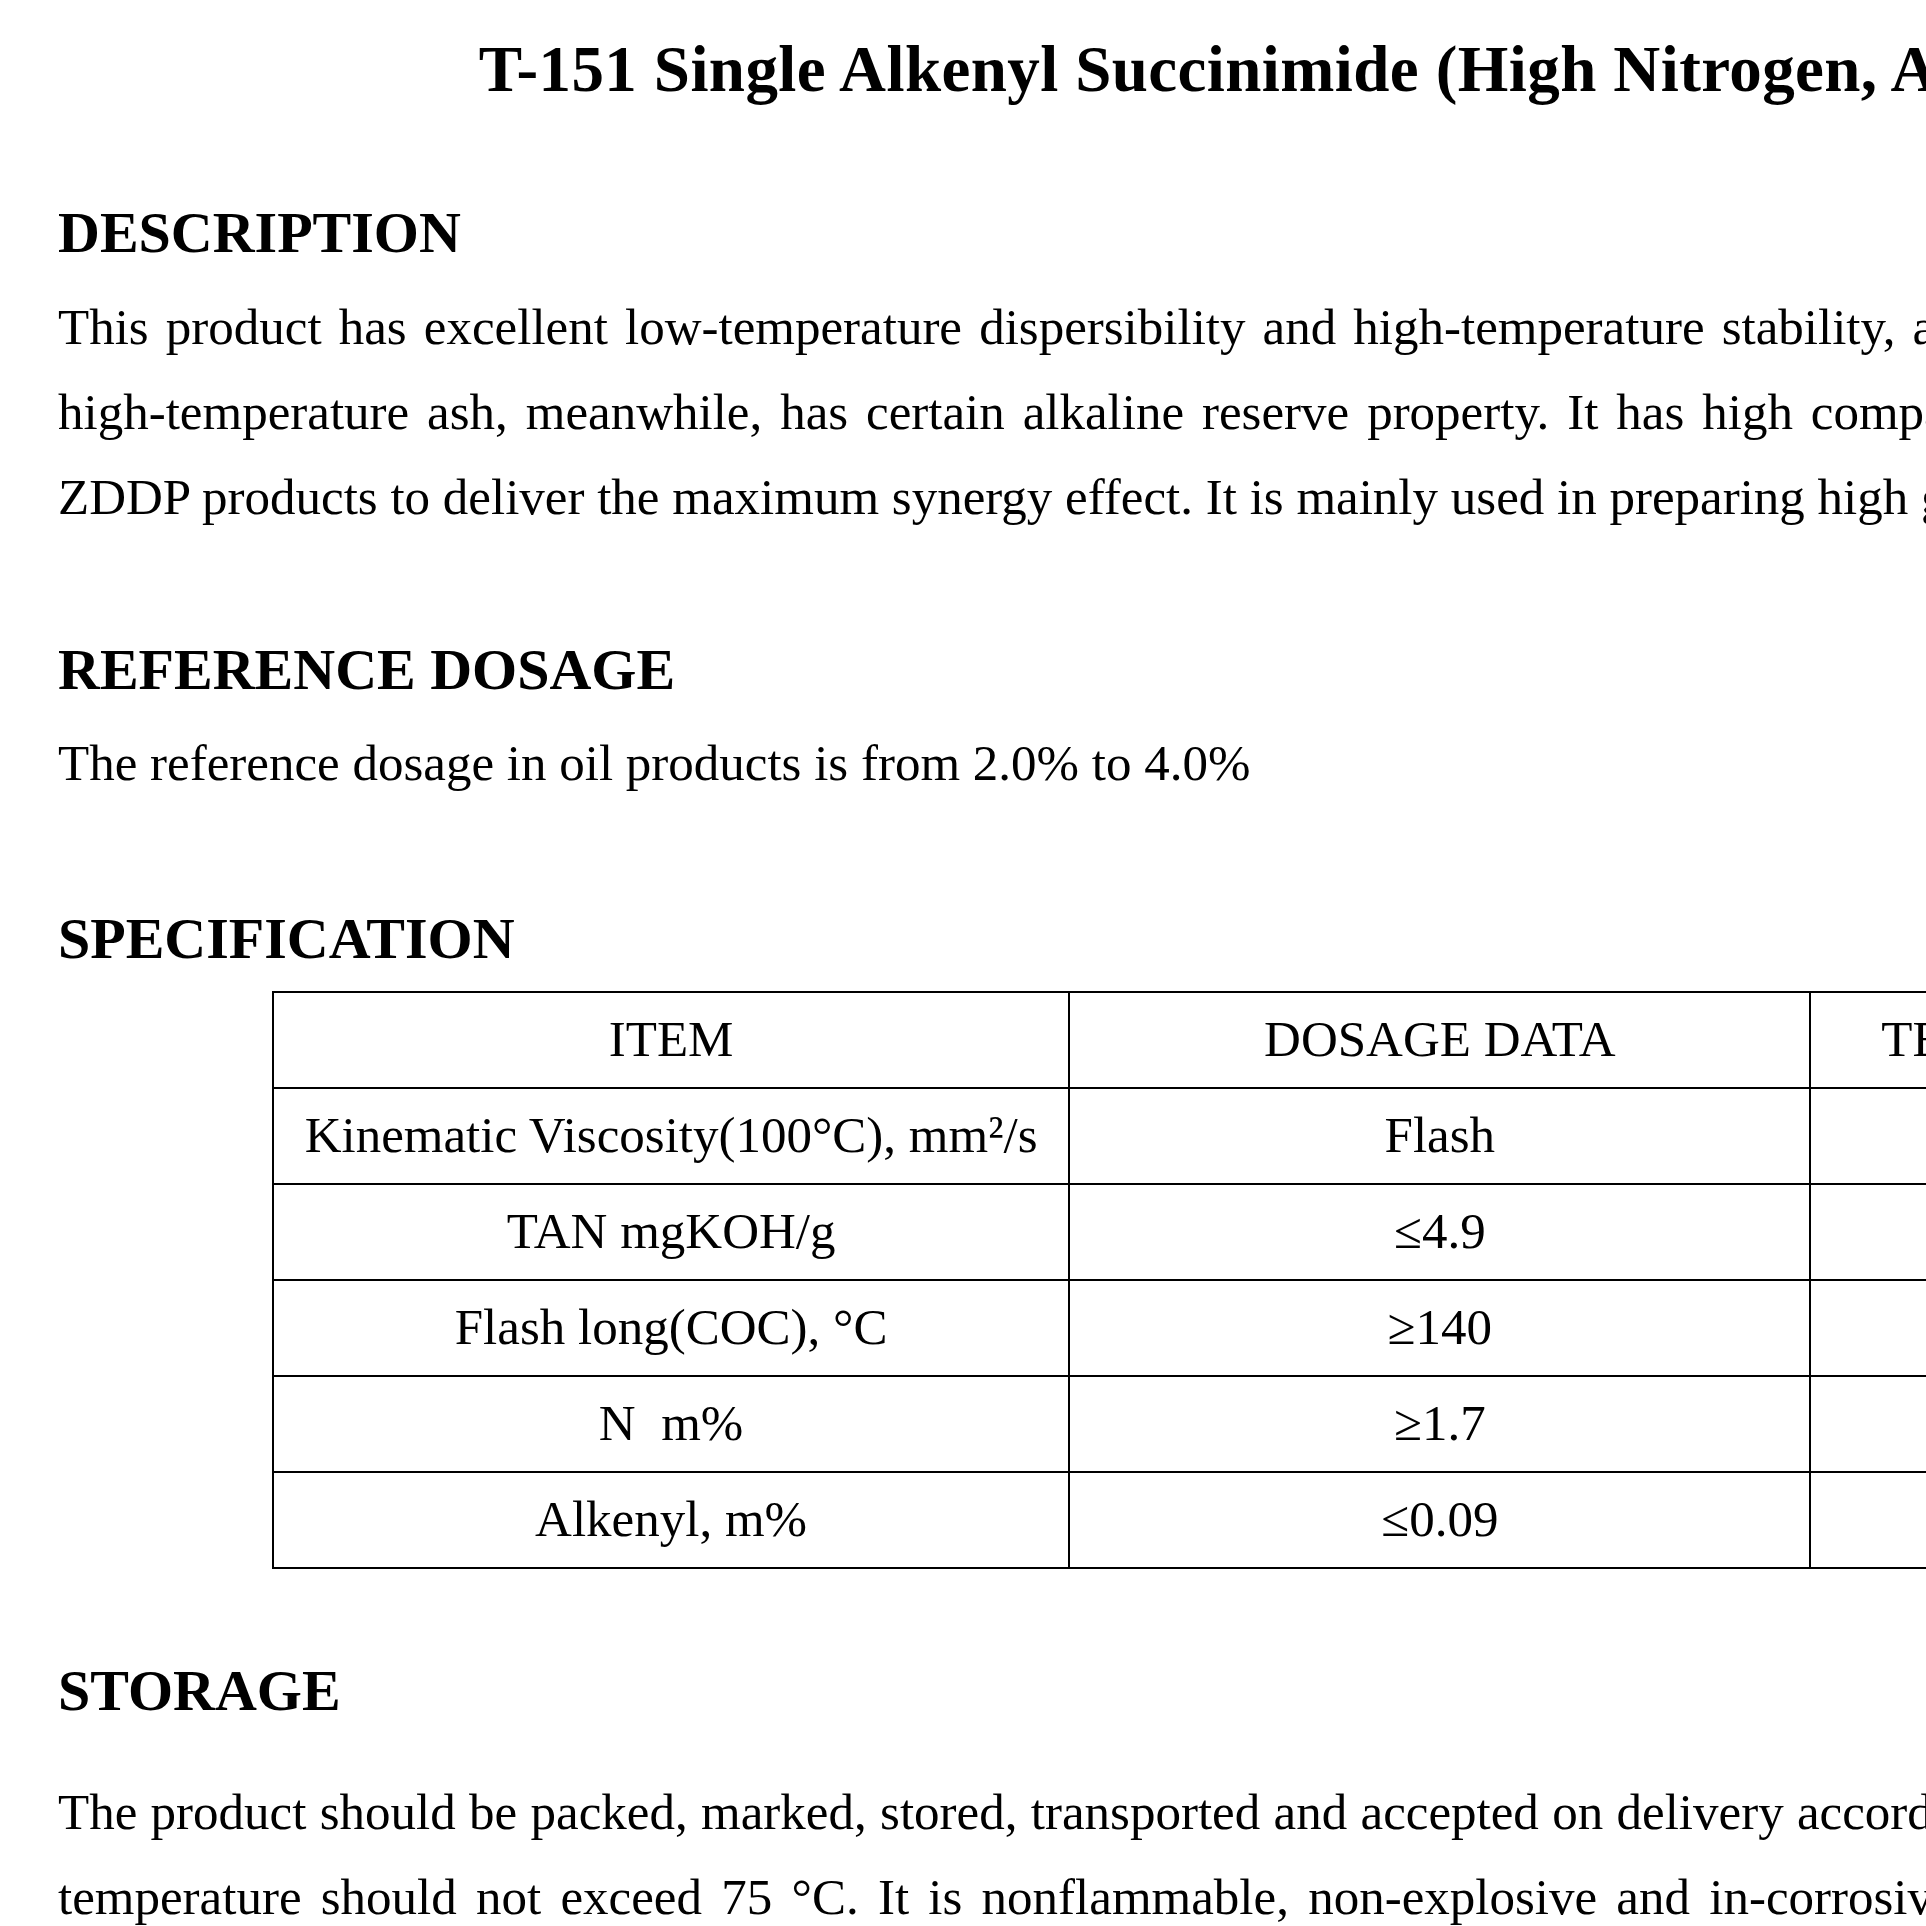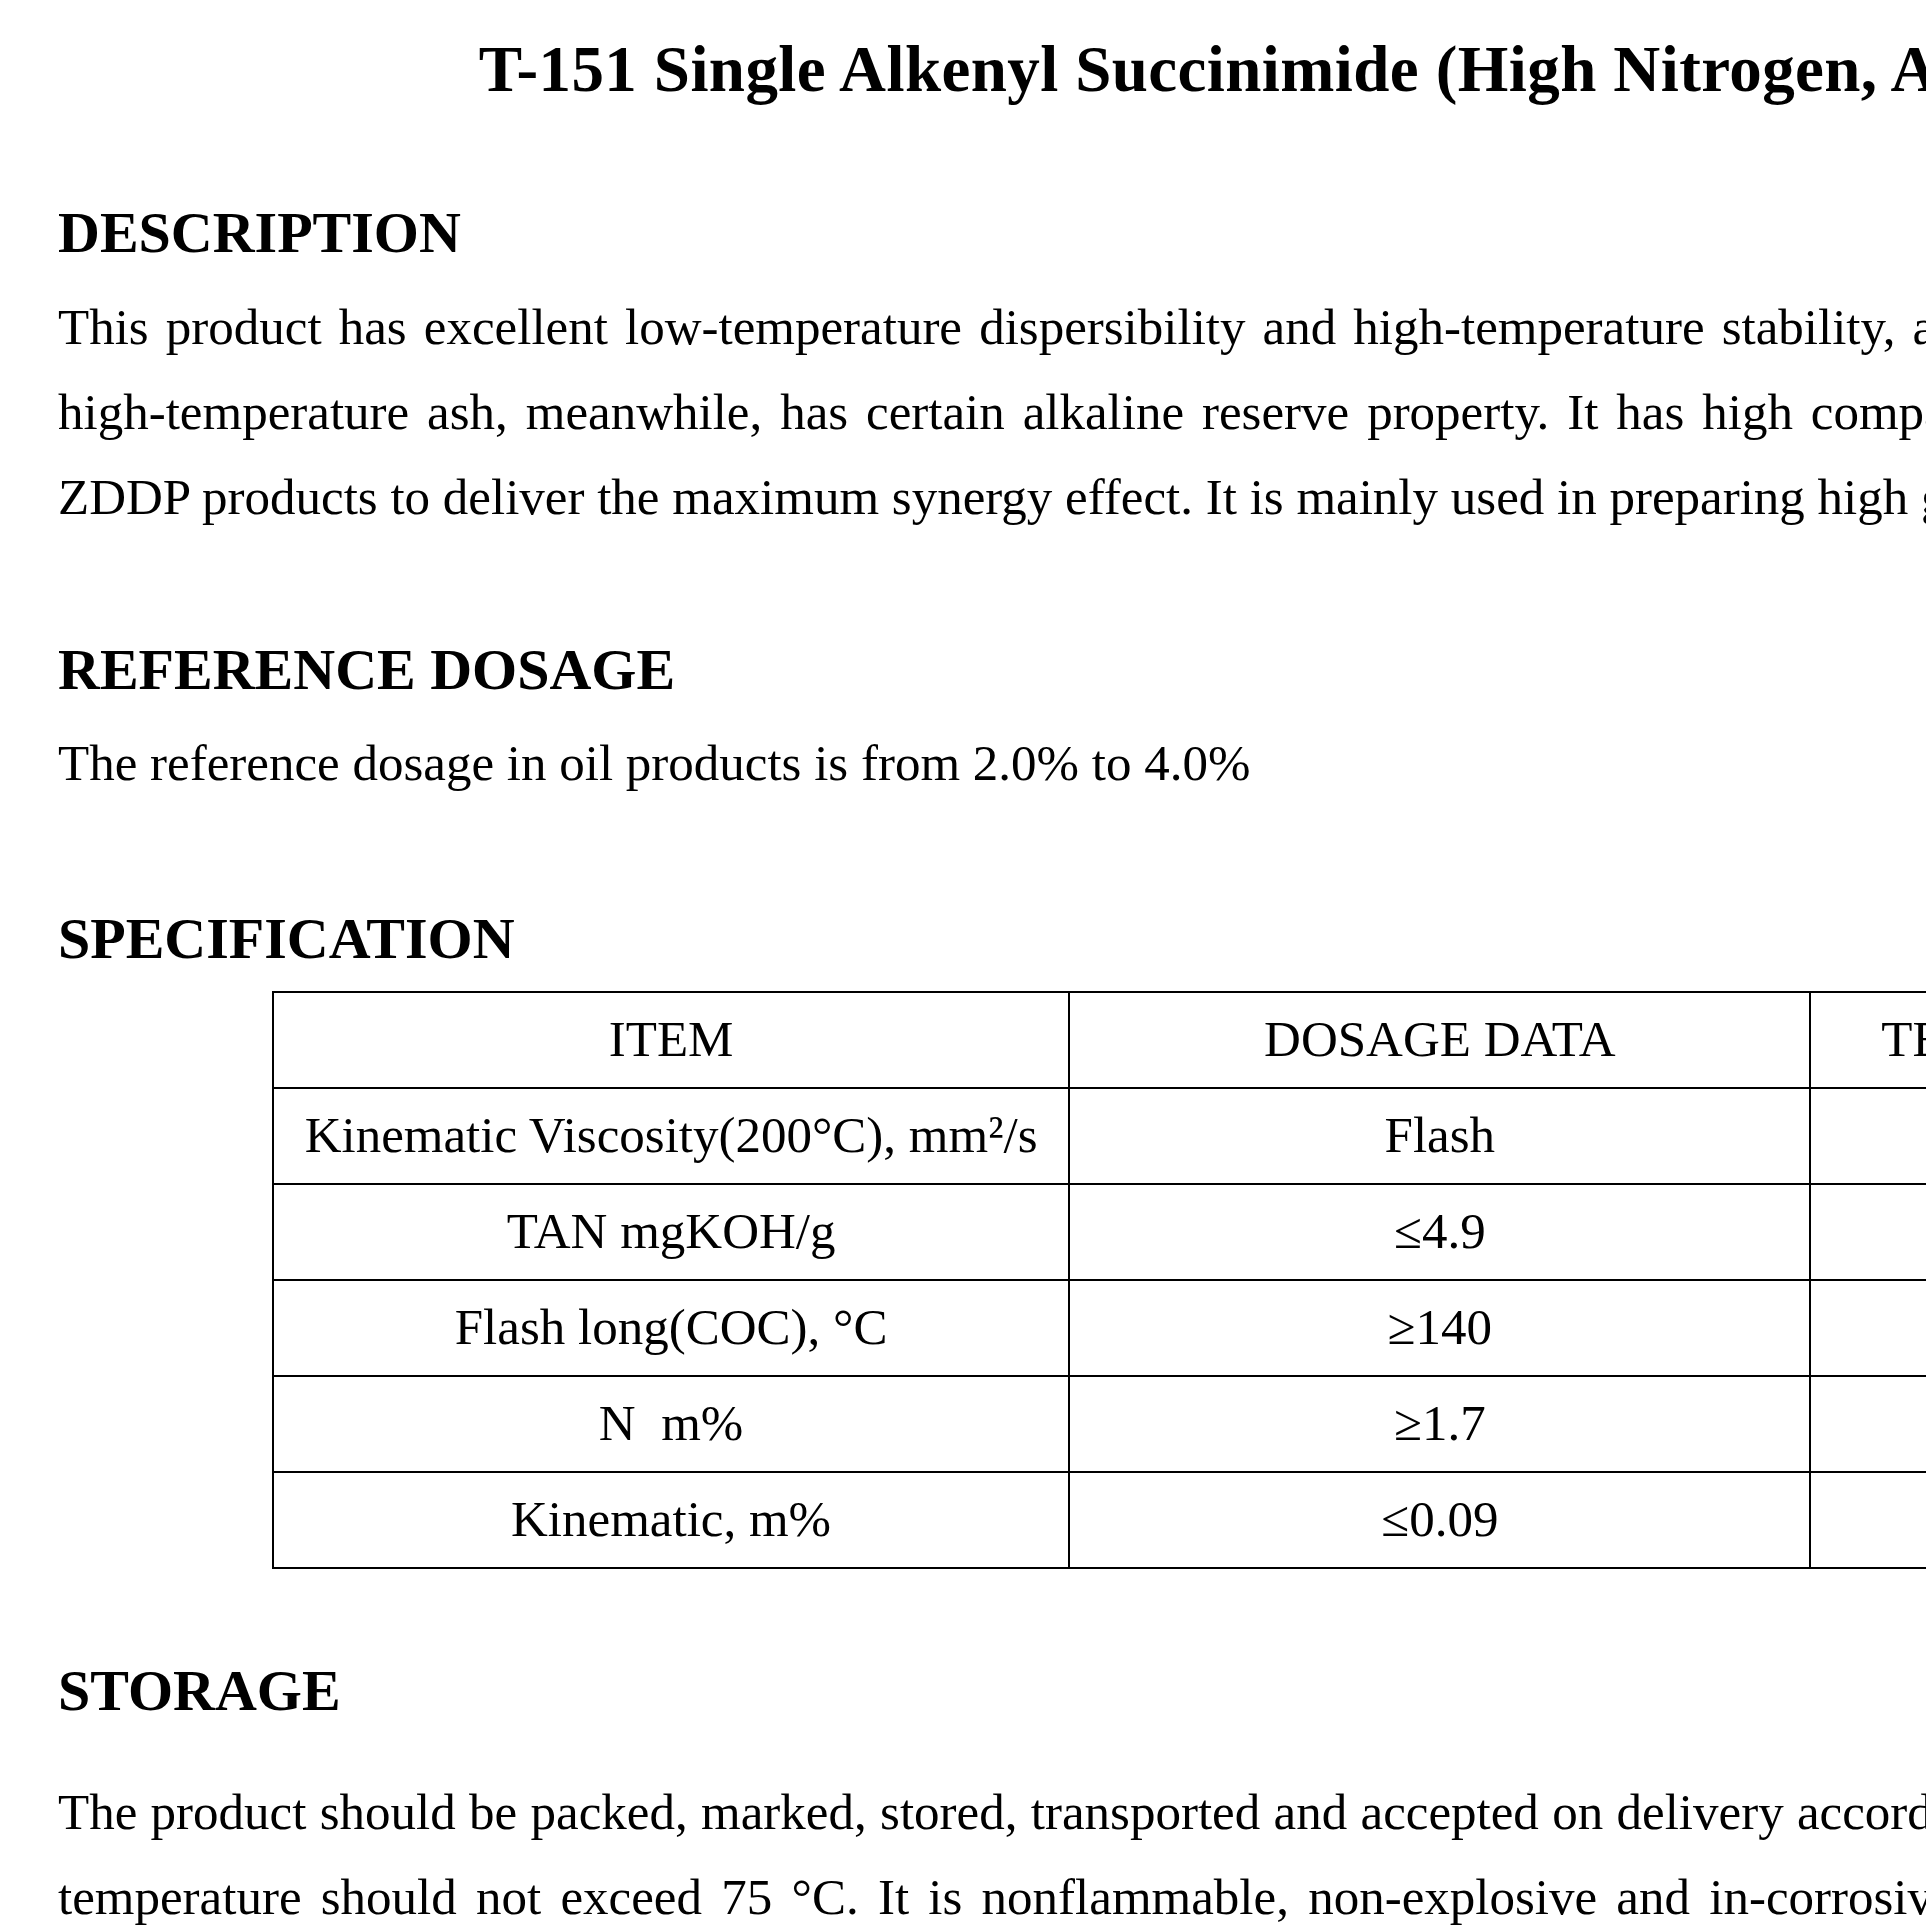--- a/index.html
+++ b/index.html
@@ -81,41 +81,41 @@
         <col class="c2">
         <col class="c3">
       </colgroup>
     <tbody>
       <tr>
         <th>ITEM</th>
         <th>DOSAGE DATA</th>
         <th>TEST METHOD</th>
       </tr>
       <tr>
-        <td>Kinematic Viscosity(200°C), mm²/s</td>
+        <td>Kinematic Viscosity(100°C), mm²/s</td>
         <td>Flash</td>
         <td>GB/T265</td>
       </tr>
       <tr>
         <td>TAN mgKOH/g</td>
         <td>≤4.9</td>
         <td>GB/T264</td>
       </tr>
       <tr>
         <td>Flash long(COC), °C</td>
         <td>≥140</td>
         <td>GB/T3536</td>
       </tr>
       <tr>
         <td>N&nbsp;&nbsp;m%</td>
         <td>≥1.7</td>
         <td>SH/T0224</td>
       </tr>
       <tr>
-        <td>Kinematic, m%</td>
+        <td>Alkenyl, m%</td>
         <td>≤0.09</td>
         <td>GB/T260</td>
       </tr>
     </tbody>
   </table>
 </section>
 
 <section>
   <h2 class="section-heading h-storage">STORAGE</h2>
   <p class="para para-storage">The product should be packed, marked, stored, transported and accepted on delivery according to SH/T0164. The highest temperature should not exceed 75 °C. It is nonflammable, non-explosive and in-corrosive. For long term storage, the temperature should not exceed 45 °C.</p>

